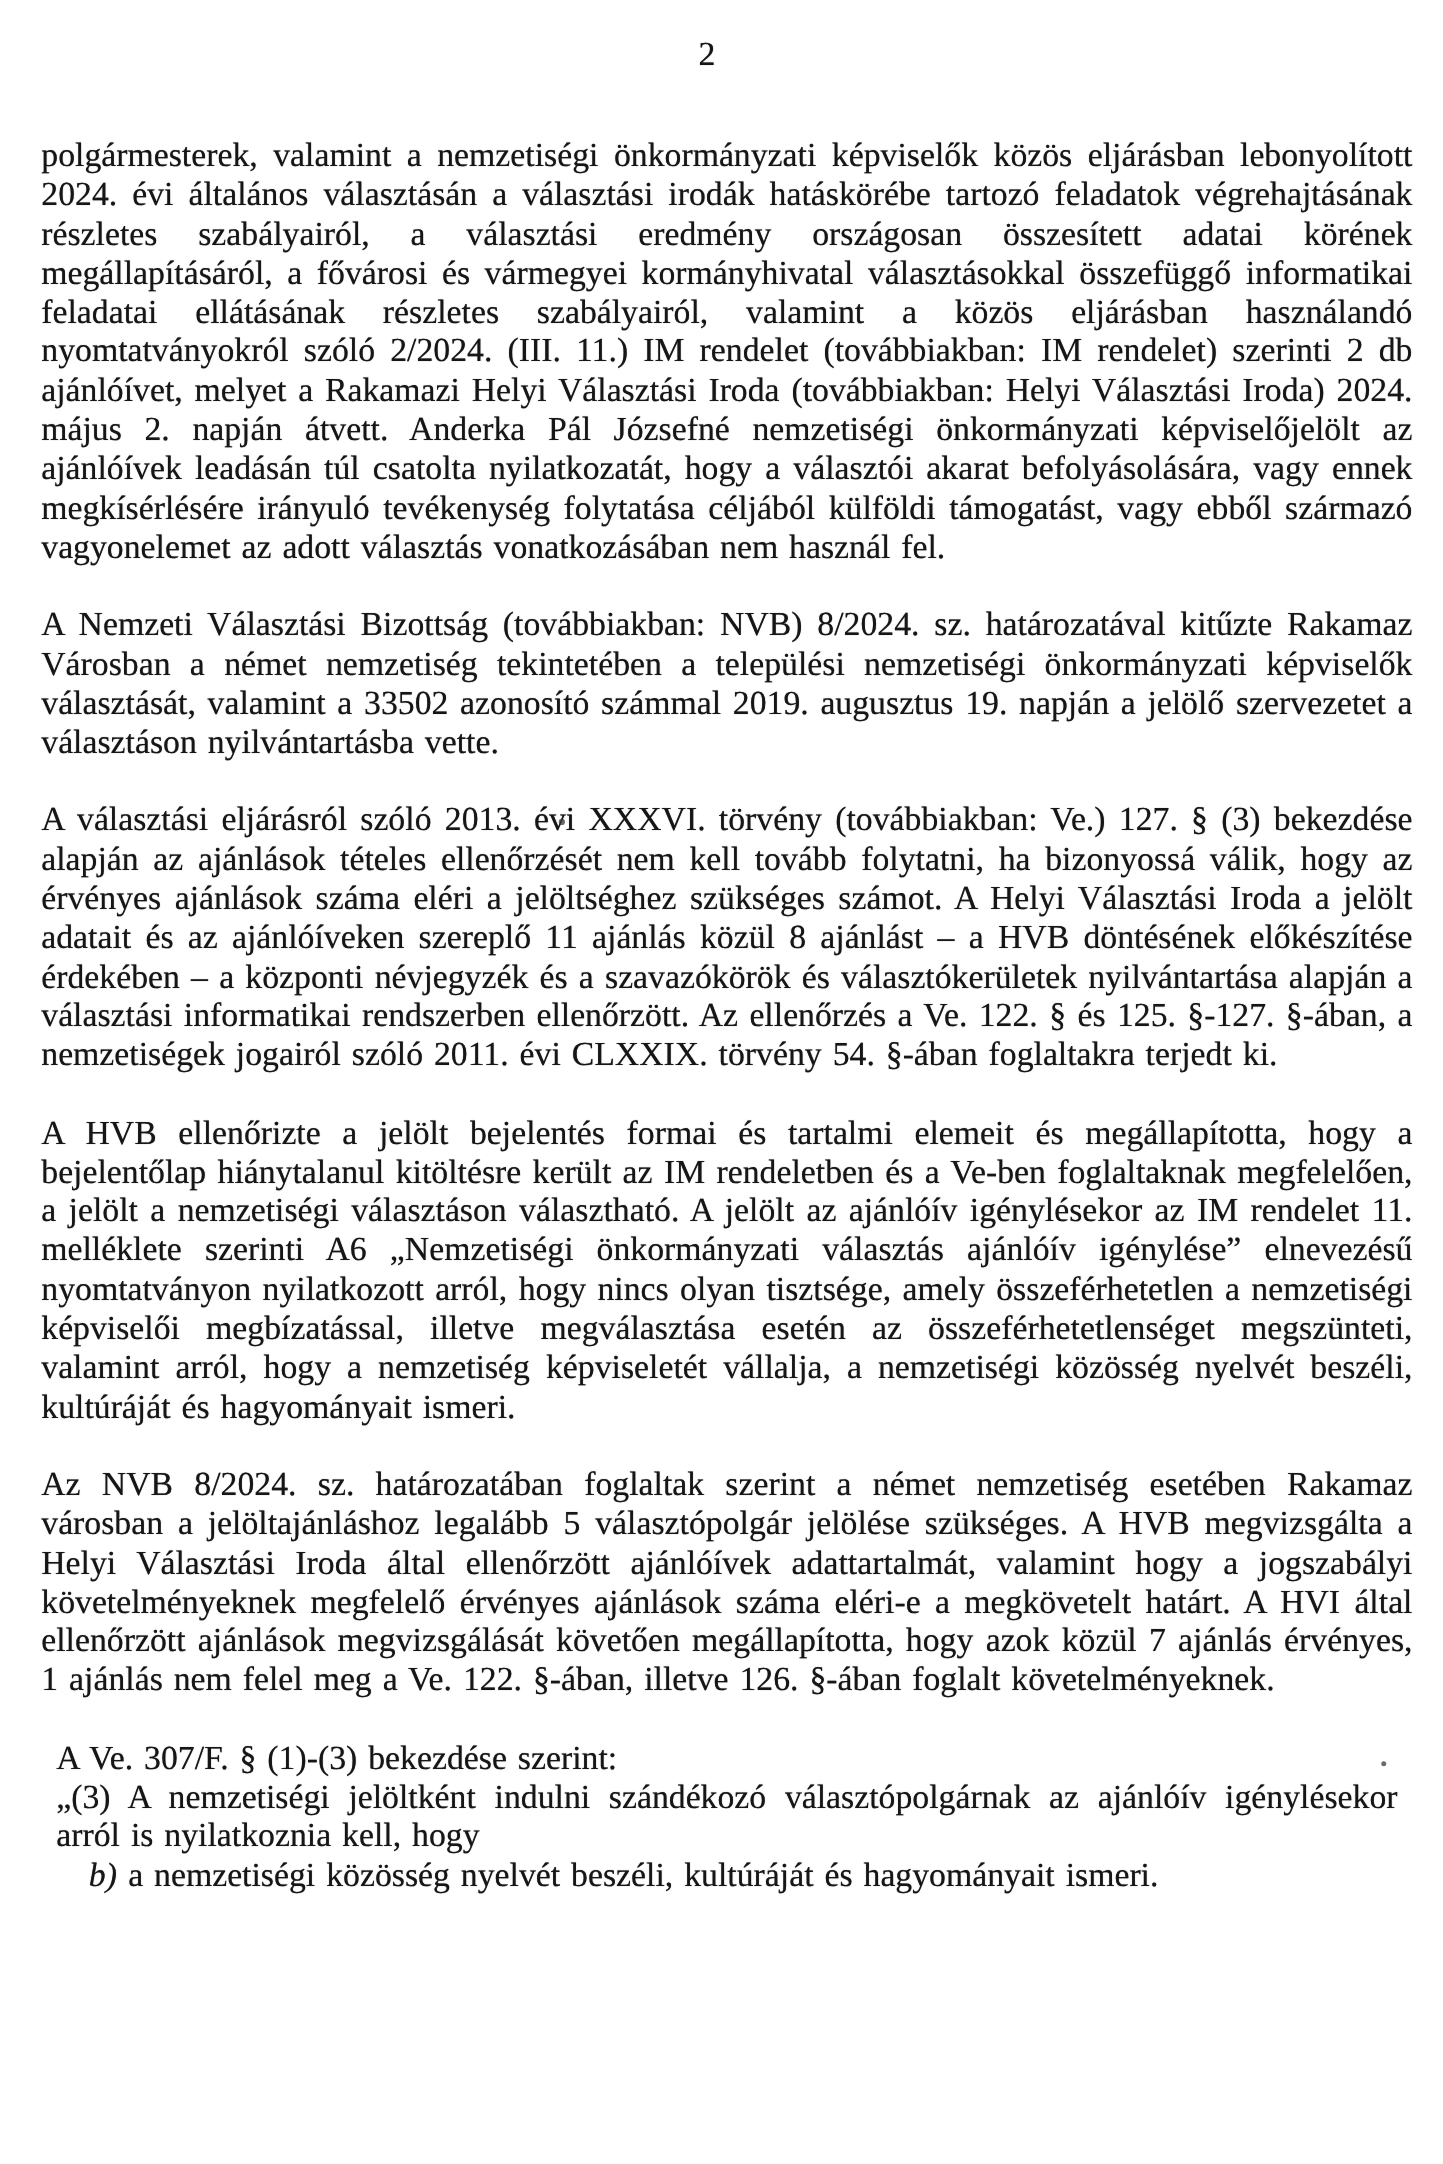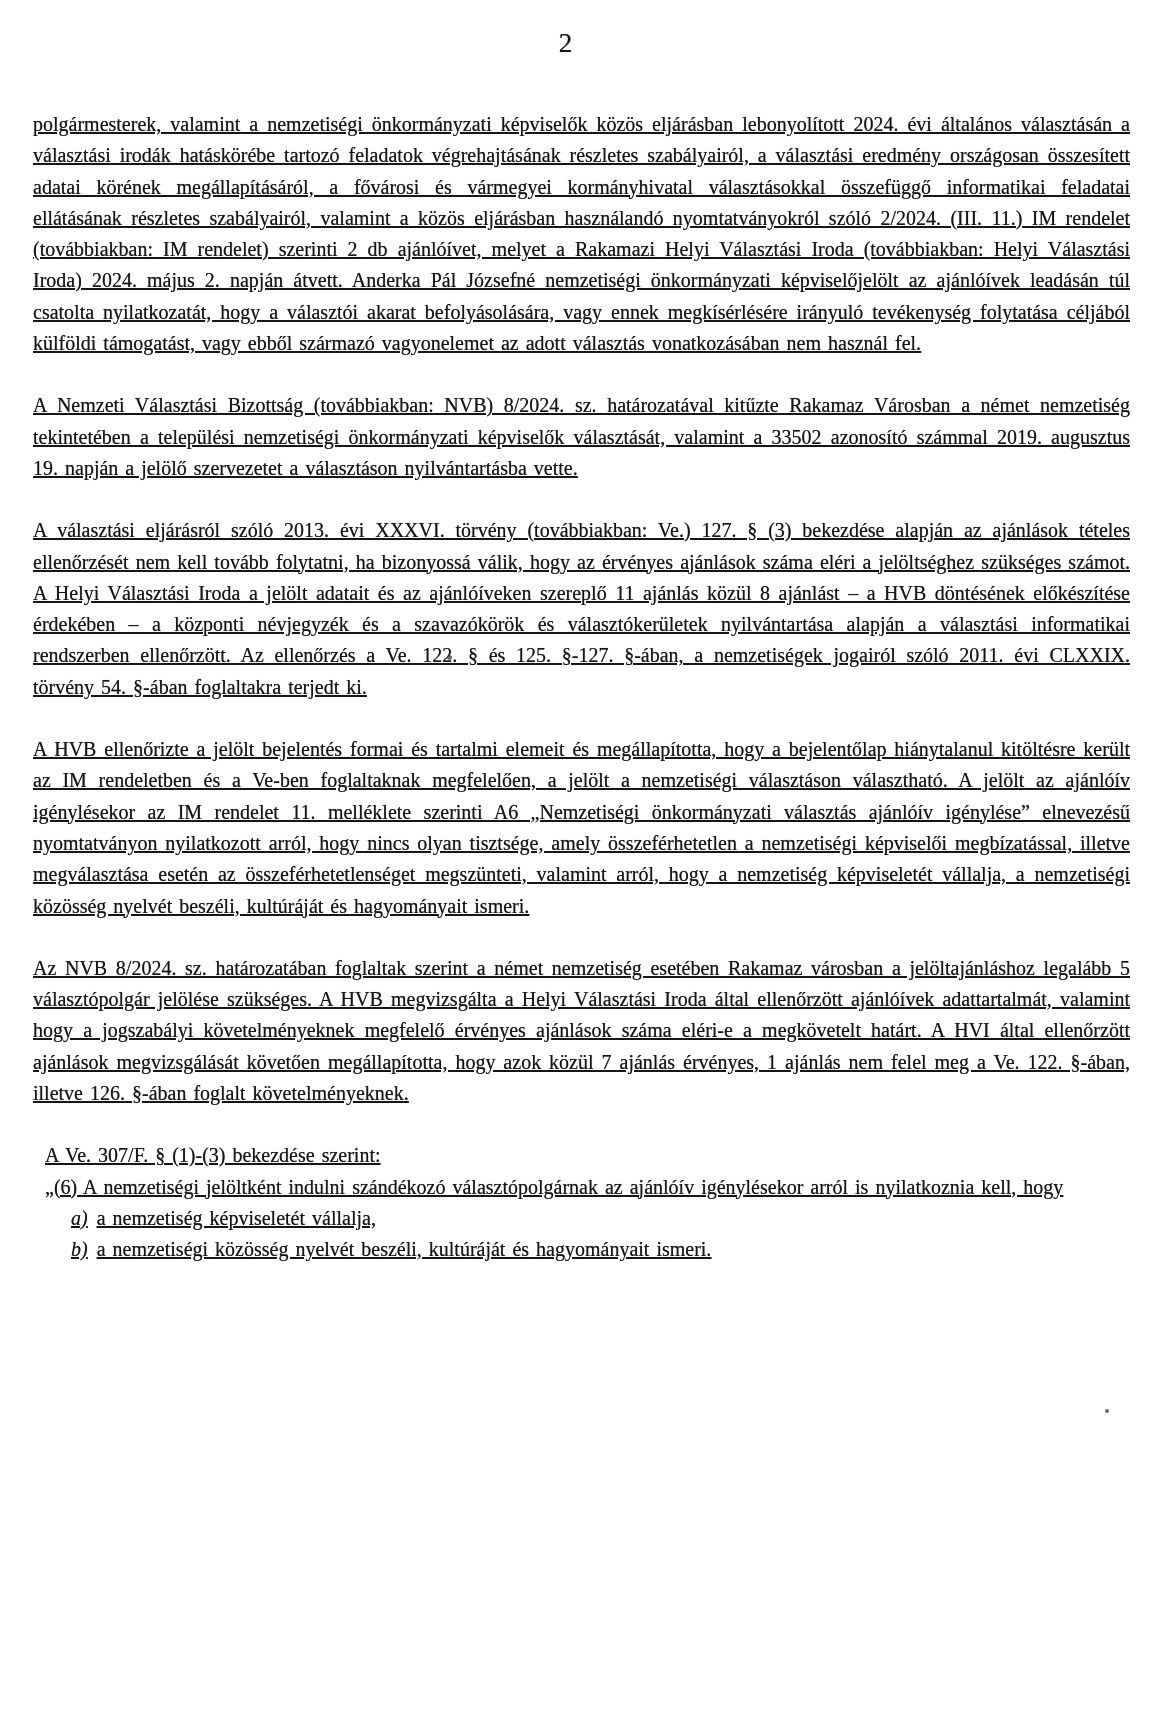--- a/index.html
+++ b/index.html
@@ -19,27 +19,26 @@
   }
   .page-number {
     text-align: center;
     font-size: 27px;
     line-height: 31px;
     margin: 0 0 50px 0;
     transform: translateX(-16px);
     text-shadow: 0 0 0.7px rgba(0,0,0,0.7);
   }
   .para {
-    font-size: 20px;
+    font-size: 27px;
     line-height: 31.3px;
     text-align: justify;
     margin: 0 0 31px 0;
     word-spacing: 2px;
     text-shadow: 0 0 0.7px rgba(0,0,0,0.65);
-    text-decoration: underline;
   }
   .legal { margin: 12px; }
   .legal .para { margin: 0; }
   .legal .item { padding-left: 26px; text-align: left; }
   .legal .marker { font-style: italic; margin-right: 9px; }
   .artifact {
     position: absolute;
     background: #3a3a3a;
     border-radius: 50%;
     opacity: 0.75;
@@ -59,24 +58,21 @@
   <p class="para">A Nemzeti Választási Bizottság (továbbiakban: NVB) 8/2024. sz. határozatával kitűzte Rakamaz Városban a német nemzetiség tekintetében a települési nemzetiségi önkormányzati képviselők választását, valamint a 33502 azonosító számmal 2019. augusztus 19. napján a jelölő szervezetet a választáson nyilvántartásba vette.</p>
 
   <p class="para">A választási eljárásról szóló 2013. évi XXXVI. törvény (továbbiakban: Ve.) 127. § (3) bekezdése alapján az ajánlások tételes ellenőrzését nem kell tovább folytatni, ha bizonyossá válik, hogy az érvényes ajánlások száma eléri a jelöltséghez szükséges számot. A Helyi Választási Iroda a jelölt adatait és az ajánlóíveken szereplő 11 ajánlás közül 8 ajánlást – a HVB döntésének előkészítése érdekében – a központi névjegyzék és a szavazókörök és választókerületek nyilvántartása alapján a választási informatikai rendszerben ellenőrzött. Az ellenőrzés a Ve. 122. § és 125. §-127. §-ában, a nemzetiségek jogairól szóló 2011. évi CLXXIX. törvény 54. §-ában foglaltakra terjedt ki.</p>
 
   <p class="para">A HVB ellenőrizte a jelölt bejelentés formai és tartalmi elemeit és megállapította, hogy a bejelentőlap hiánytalanul kitöltésre került az IM rendeletben és a Ve-ben foglaltaknak megfelelően, a jelölt a nemzetiségi választáson választható. A jelölt az ajánlóív igénylésekor az IM rendelet 11. melléklete szerinti A6 „Nemzetiségi önkormányzati választás ajánlóív igénylése” elnevezésű nyomtatványon nyilatkozott arról, hogy nincs olyan tisztsége, amely összeférhetetlen a nemzetiségi képviselői megbízatással, illetve megválasztása esetén az összeférhetetlenséget megszünteti, valamint arról, hogy a nemzetiség képviseletét vállalja, a nemzetiségi közösség nyelvét beszéli, kultúráját és hagyományait ismeri.</p>
 
   <p class="para">Az NVB 8/2024. sz. határozatában foglaltak szerint a német nemzetiség esetében Rakamaz városban a jelöltajánláshoz legalább 5 választópolgár jelölése szükséges. A HVB megvizsgálta a Helyi Választási Iroda által ellenőrzött ajánlóívek adattartalmát, valamint hogy a jogszabályi követelményeknek megfelelő érvényes ajánlások száma eléri-e a megkövetelt határt. A HVI által ellenőrzött ajánlások megvizsgálását követően megállapította, hogy azok közül 7 ajánlás érvényes, 1 ajánlás nem felel meg a Ve. 122. §-ában, illetve 126. §-ában foglalt követelményeknek.</p>
 
   <div class="legal">
     <p class="para">A Ve. 307/F. § (1)-(3) bekezdése szerint:</p>
-    <p class="para">„(6) A nemzetiségi jelöltként indulni szándékozó választópolgárnak az ajánlóív igénylésekor arról is nyilatkoznia kell, hogy</p>
-    <p class="para item">
-      <span class="marker">a)</span><span>a nemzetiség képviseletét vállalja,</span>
-    </p>
+    <p class="para">„(3) A nemzetiségi jelöltként indulni szándékozó választópolgárnak az ajánlóív igénylésekor arról is nyilatkoznia kell, hogy</p>
     <p class="para item">
       <span class="marker">b)</span><span>a nemzetiségi közösség nyelvét beszéli, kultúráját és hagyományait ismeri.</span>
     </p>
   </div>
 
   <div class="artifact dot-1"></div>
   <div class="artifact dot-2"></div>
 
 </div>
 

